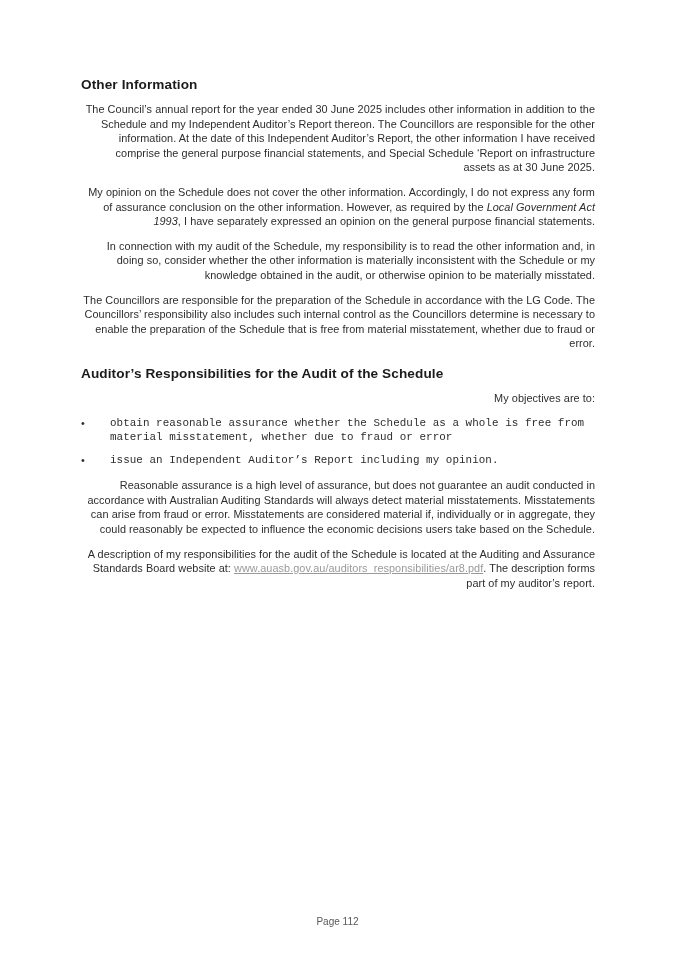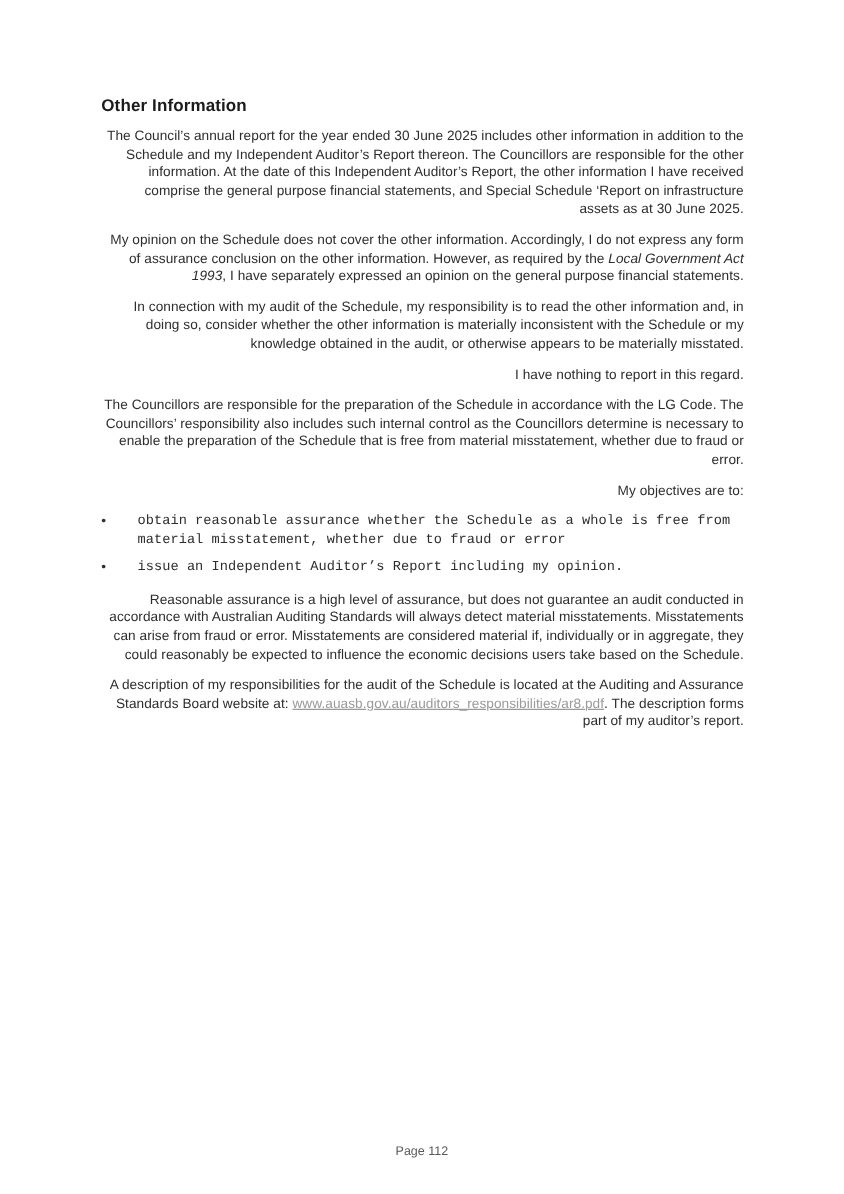--- a/index.html
+++ b/index.html
@@ -82,29 +82,29 @@
 
 <div class="page">
   <div class="content">
 
     <h1 class="first">Other Information</h1>
 
     <p>The Council’s annual report for the year ended 30 June 2025 includes other information in addition to the Schedule and my Independent Auditor’s Report thereon. The Councillors are responsible for the other information. At the date of this Independent Auditor’s Report, the other information I have received comprise the general purpose financial statements, and Special Schedule ‘Report on infrastructure assets as at 30 June 2025.</p>
 
     <p><span>My opinion on the Schedule does not cover the other information. Accordingly, I do not express any form of assurance conclusion on the other information. However, as required by the </span><span class="italic-run">Local Government Act 1993</span><span>, I have separately expressed an opinion on the general purpose financial statements.</span></p>
 
-    <p>In connection with my audit of the Schedule, my responsibility is to read the other information and, in doing so, consider whether the other information is materially inconsistent with the Schedule or my knowledge obtained in the audit, or otherwise appears to be materially misstated.</p>
+    <p>In connection with my audit of the Schedule, my responsibility is to read the other information and, in doing so, consider whether the other information is materially inconsistent with the Schedule or my knowledge obtained in the audit, or otherwise opinion to be materially misstated.</p>
 
 
-    <p>I have nothing to report in this regard.</p>
 
 
     <p>The Councillors are responsible for the preparation of the Schedule in accordance with the LG Code. The Councillors’ responsibility also includes such internal control as the Councillors determine is necessary to enable the preparation of the Schedule that is free from material misstatement, whether due to fraud or error.</p>
 
 
+    <h1>Auditor’s Responsibilities for the Audit of the Schedule</h1>
 
     <p>My objectives are to:</p>
 
     <ul class="bullet-list">
       <li>
         <span class="bullet-marker">•</span>
         <span class="bullet-text">obtain reasonable assurance whether the Schedule as a whole is free from material misstatement, whether due to fraud or error</span>
       </li>
       <li>
         <span class="bullet-marker">•</span>

